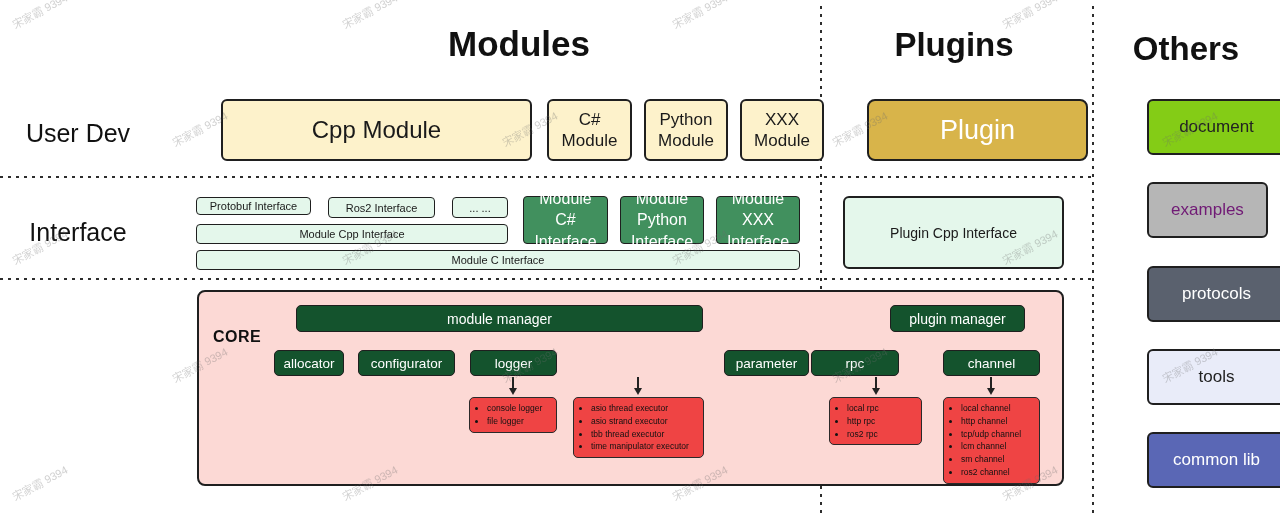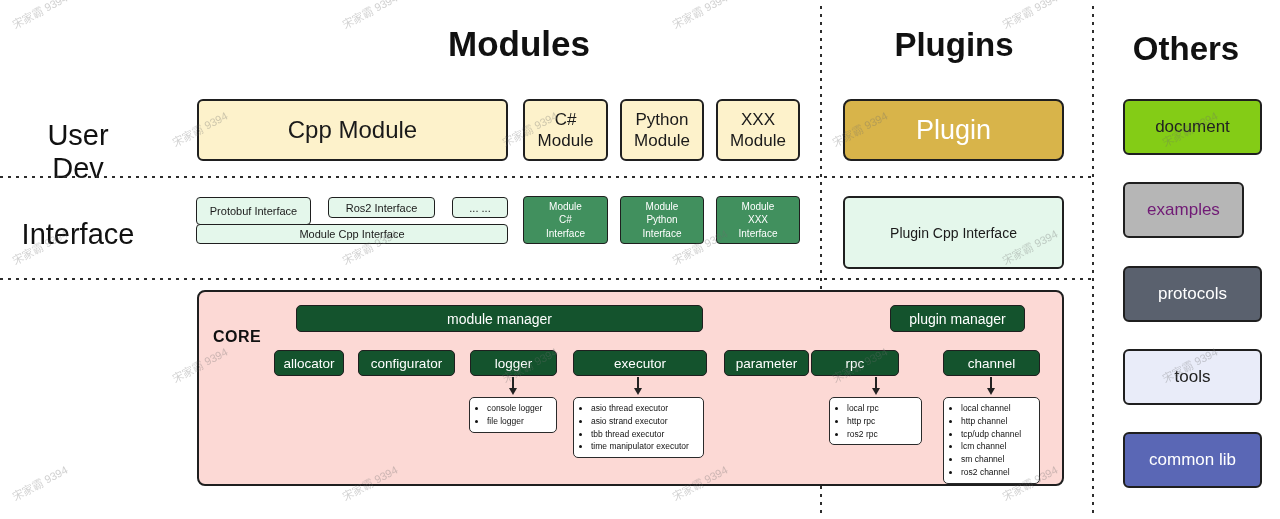--- a/index.html
+++ b/index.html
@@ -6,53 +6,53 @@
   html,body { background:#ffffff; }
   body { font-family:"Liberation Sans", sans-serif; color:#1a1a1a; }
   .canvas { position:relative; width:1280px; height:519px; background:#ffffff; overflow:hidden; }
 
   
   .wm-layer { position:absolute; inset:0; z-index:9; pointer-events:none; }
   .wm { position:absolute; font-size:11px; color:rgba(110,110,110,0.33); transform:rotate(-28deg); white-space:nowrap; }
 
   
   .hdr { position:absolute; text-align:center; font-size:35px; font-weight:600; color:#111; }
-  .rowlbl { position:absolute; text-align:center; font-size:29px; font-weight:500; color:#111; }
+  .rowlbl { position:absolute; text-align:center; font-size:25px; font-weight:500; color:#111; }
 
   
   .vline { position:absolute; top:6px; bottom:6px; width:2px;
            background-image:repeating-linear-gradient(to bottom,#2d2d2d 0 3px,transparent 3px 8px); }
   .hline { position:absolute; left:0; height:2px;
            background-image:repeating-linear-gradient(to right,#2d2d2d 0 3px,transparent 3px 8px); }
 
   
   .box { position:absolute; display:flex; align-items:center; justify-content:center;
-         text-align:center; border:2px solid #1f1f1f; border-radius:6px; }
+         text-align:center; border:2px solid #1f1f1f; border-radius:6px;margin-left:24px; }
   .cream { background:#fdf2cb; font-size:17px; line-height:1.25; padding:2px; }
   .cream-big { background:#fdf2cb; font-size:24px; }
   .gold { background:#d8b44a; color:#ffffff; font-size:27px; }
 
   .ig { position:absolute; display:flex; align-items:center; justify-content:center; text-align:center;
         background:#e4f7eb; border:1.5px solid #1f1f1f; border-radius:4px; font-size:11px; }
   .ig-big { font-size:14px; border-width:2px; border-radius:6px; }
   .dg { position:absolute; display:flex; align-items:center; justify-content:center; text-align:center;
         background:#41905e; border:1.5px solid #1f1f1f; border-radius:4px;
-        color:#ffffff; font-size:10px; line-height:1.35; padding:18px; }
+        color:#ffffff; font-size:16px; line-height:1.35; padding:18px; }
 
   .core { position:absolute; left:197px; top:290px; width:867px; height:196px;
           background:#fcd9d5; border:2px solid #1f1f1f; border-radius:8px; }
   .core-label { position:absolute; left:14px; top:36px; font-size:16px; font-weight:700; letter-spacing:0.5px; color:#111; }
   .red { position:absolute; display:flex; align-items:center; justify-content:center;
          background:#14532d; border:1.5px solid #1f1f1f; border-radius:5px; color:#ffffff; font-size:13.5px; }
 
   .arrow { position:absolute; width:2px; height:12px; background:#222222; }
   .arrow::after { content:""; position:absolute; left:-3px; bottom:-6px;
                   border-left:4px solid transparent; border-right:4px solid transparent; border-top:7px solid #222222; }
 
-  .sublist { position:absolute; background:#ffffff; border:1px solid #2a2a2a; border-radius:5px; padding:4px 2px; }
+  .sublist { position:absolute; background:#ef4444; border:1px solid #2a2a2a; border-radius:5px; padding:4px 2px; }
   .sublist ul { margin:0; padding-left:15px; list-style:disc; }
   .sublist li { font-size:8.5px; line-height:1.5; color:#111; text-align:left; }
 
   .others-box { font-size:17px; }
 </style>
 </head>
 <body>
 
 <div class="canvas">
 
@@ -68,40 +68,40 @@
   <div class="hline" style="top:176px; width:1092px;"></div>
   <div class="hline" style="top:278px; width:1092px;"></div>
 
   <div class="box cream-big" style="left:197px; top:99px; width:311px; height:62px;">Cpp Module</div>
   <div class="box cream" style="left:523px; top:99px; width:85px; height:62px;">C# Module</div>
   <div class="box cream" style="left:620px; top:99px; width:84px; height:62px;">Python Module</div>
   <div class="box cream" style="left:716px; top:99px; width:84px; height:62px;">XXX Module</div>
 
   <div class="box gold" style="left:843px; top:99px; width:221px; height:62px;border-radius:8px;">Plugin</div>
 
-  <div class="ig" style="left:196px; top:197px; width:115px; height:28px;">Protobuf Interface</div>
+  <div class="ig" style="left:196px; top:197px; width:115px; height:18px;">Protobuf Interface</div>
   <div class="ig" style="left:328px; top:197px; width:107px; height:21px;">Ros2 Interface</div>
   <div class="ig" style="left:452px; top:197px; width:56px; height:21px;">... ...</div>
   <div class="ig" style="left:196px; top:224px; width:312px; height:20px;">Module Cpp Interface</div>
+  <div class="ig" style="left:196px; top:250px; width:604px; height:20px;">Module C Interface</div>
   <div class="dg" style="left:523px; top:196px; width:85px; height:48px;">Module C# Interface</div>
   <div class="dg" style="left:620px; top:196px; width:84px; height:48px;">Module Python Interface</div>
   <div class="dg" style="left:716px; top:196px; width:84px; height:48px;">Module XXX Interface</div>
 
   <div class="ig ig-big" style="left:843px; top:196px; width:221px; height:73px;">Plugin Cpp Interface</div>
 
   <div class="core">
     <div class="core-label">CORE</div>
 
     <div class="red" style="left:97px; top:13px; width:407px; height:27px; font-size:14px;">module manager</div>
     <div class="red" style="left:691px; top:13px; width:135px; height:27px; font-size:14px;">plugin manager</div>
 
     <div class="red" style="left:75px;  top:58px; width:70px;  height:26px;">allocator</div>
     <div class="red" style="left:159px; top:58px; width:97px;  height:26px;">configurator</div>
     <div class="red" style="left:271px; top:58px; width:87px;  height:26px;">logger</div>
-    <div class="red" style="left:374px; top:58px; width:134px; height:26px;">executor</div>
     <div class="red" style="left:525px; top:58px; width:85px;  height:26px;">parameter</div>
     <div class="red" style="left:612px; top:58px; width:88px;  height:26px;">rpc</div>
     <div class="red" style="left:744px; top:58px; width:97px;  height:26px;">channel</div>
 
     <div class="arrow" style="left:313px; top:85px;"></div>
     <div class="arrow" style="left:438px; top:85px;"></div>
     <div class="arrow" style="left:676px; top:85px;"></div>
     <div class="arrow" style="left:791px; top:85px;"></div>
 
     <div class="sublist" style="left:270px; top:105px; width:88px;">

